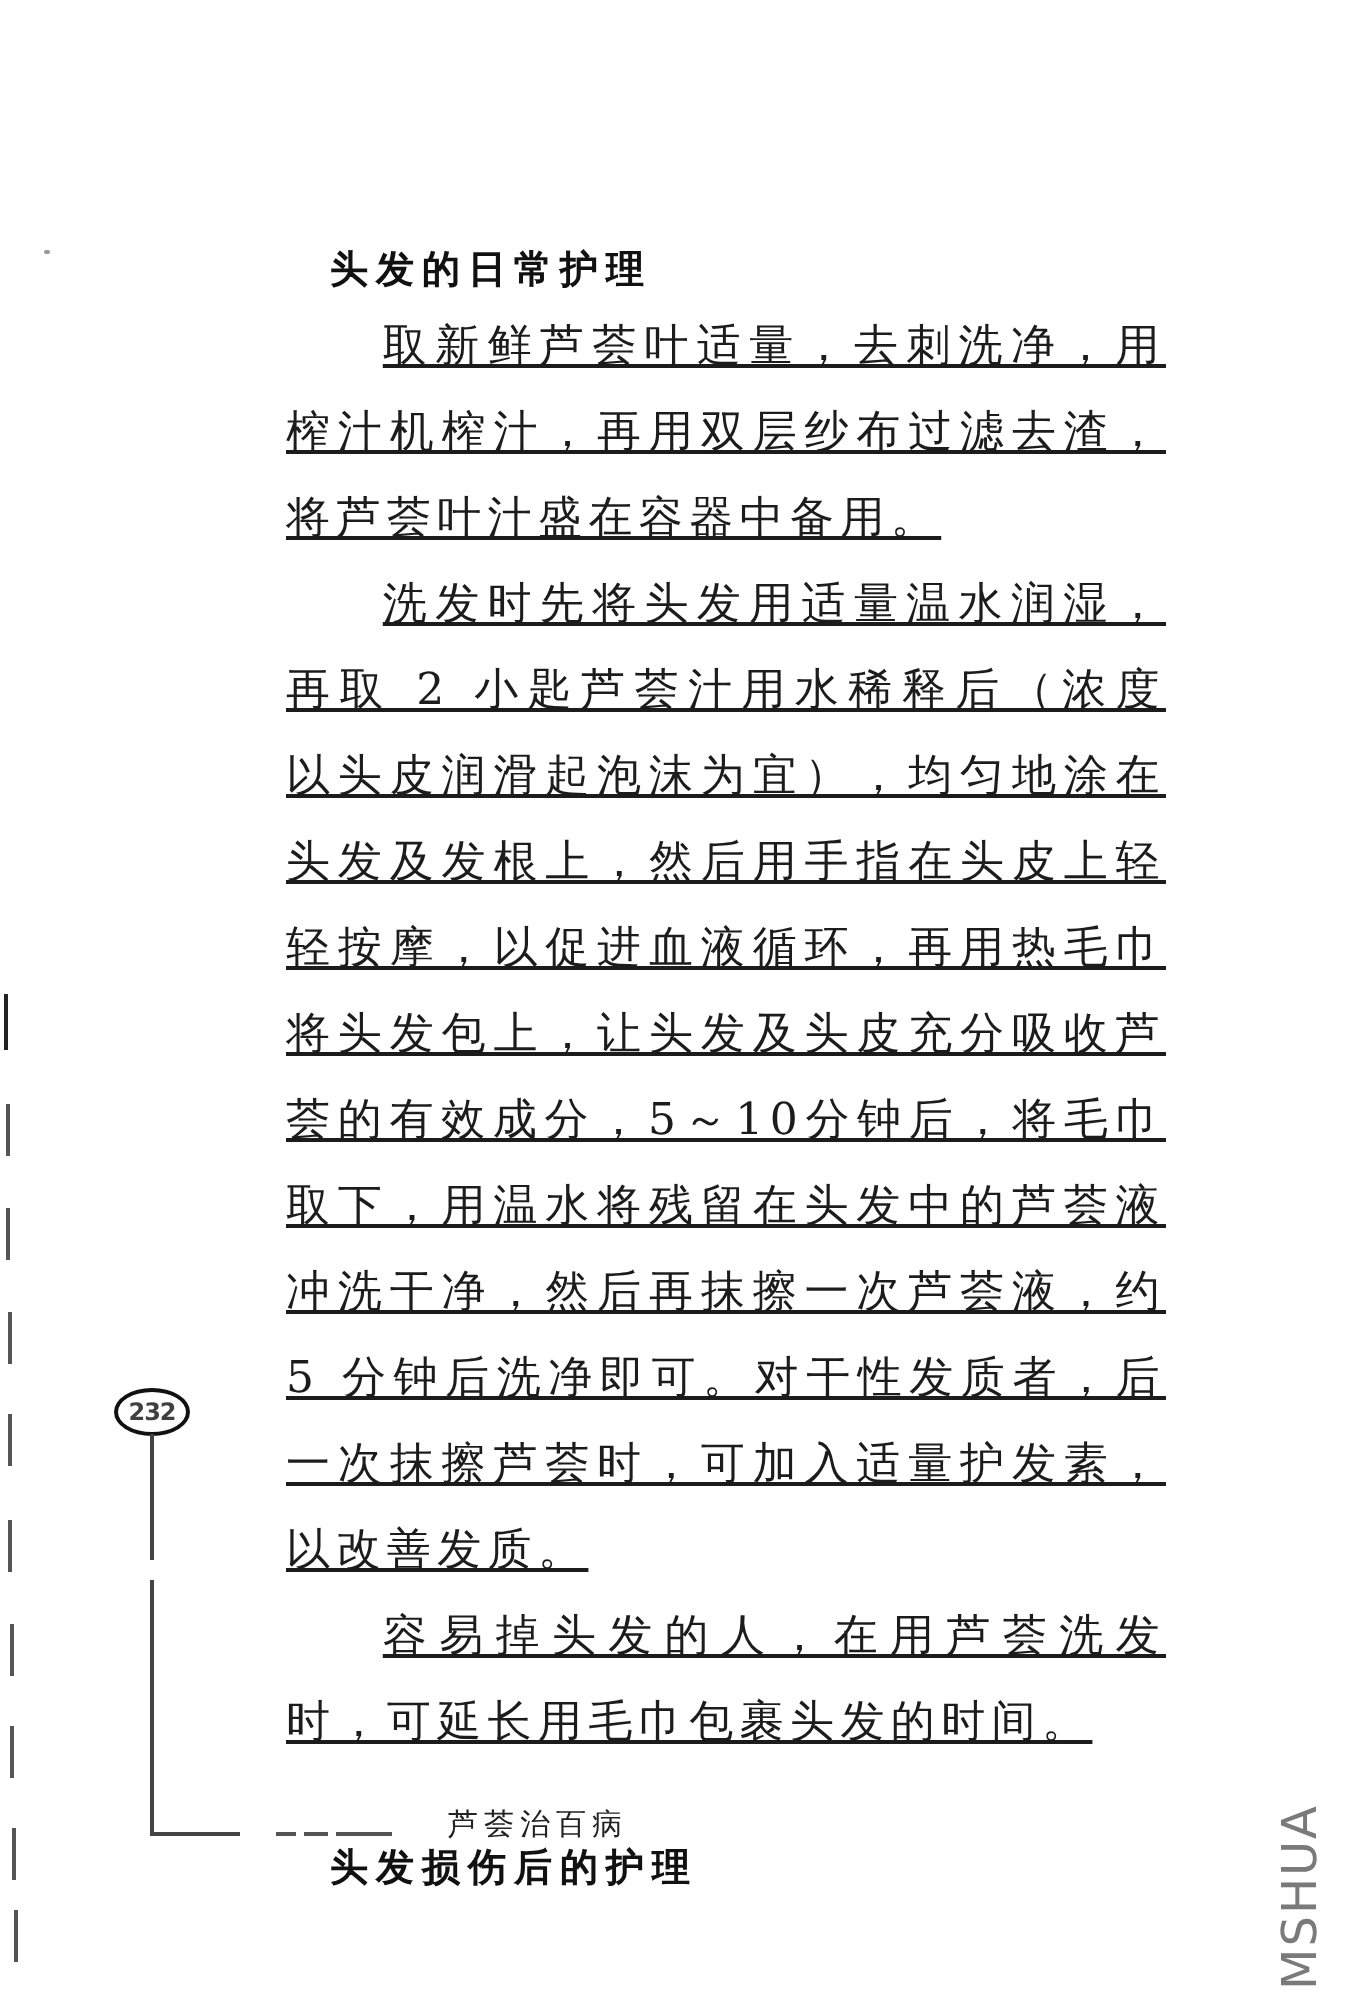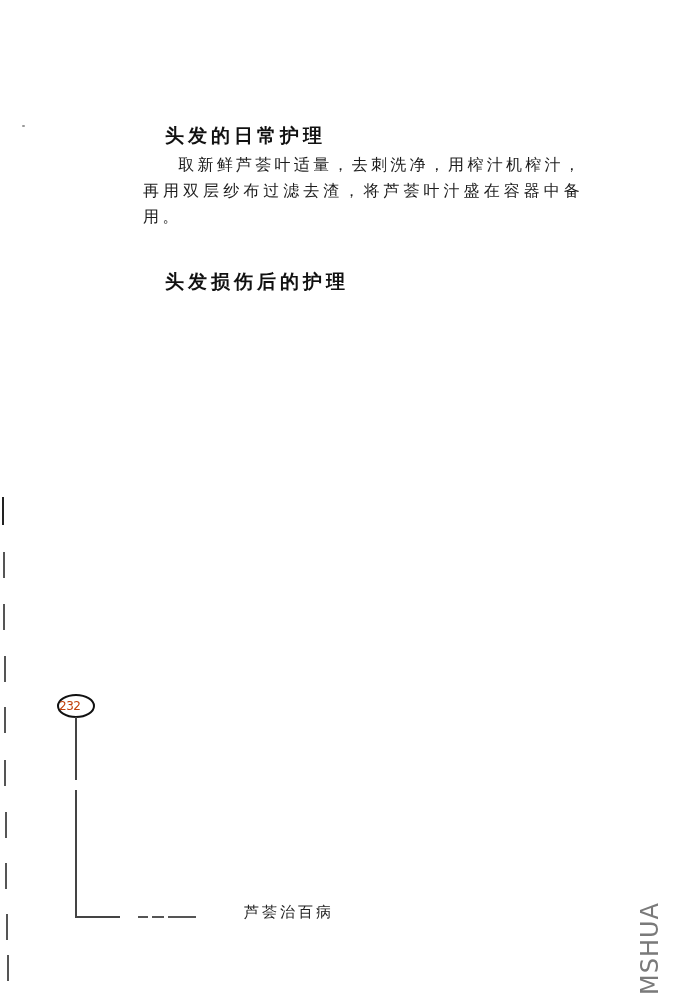--- a/index.html
+++ b/index.html
@@ -29,45 +29,47 @@
     .heading {
       font-family: "DejaVu Sans", "Liberation Sans", sans-serif;
       font-weight: bold;
       font-size: 19px;
       letter-spacing: 4px;
       line-height: 30px;
       margin: 0 0 0 22px;
       color: #111;
     }
     .para {
-      font-size: 16px;
-      line-height: 26px;
+      font-size: 22px;
+      line-height: 43px;
       letter-spacing: 3.2px;
       text-indent: 2.2em;
       margin: 0;
       text-align: justify;
       color: #1c1c1c;
+      text-decoration: underline;
     }
     .heading.h1 { margin-bottom: 2px; }
     .heading.h2 { margin-top: 36px; margin-bottom: 2px; }
     .para + .para { margin-top: 0; }
 
     .page-number {
       position: absolute;
       left: 57px;
       top: 694px;
       width: 34px;
       height: 20px;
       border: 2px solid #111;
       border-radius: 50%;
       font-family: "DejaVu Sans", "Liberation Sans", sans-serif;
-      font-weight: normal;
+      font-weight: bold;
       font-size: 12px;
       line-height: 20px;
-      color: #c2410c;
+      text-align: center;
+      color: #404040;
       letter-spacing: -0.5px;
     }
     .vline {
       position: absolute;
       left: 75px;
       top: 717px;
       width: 1.5px;
       height: 200px;
       background: #444;
     }
@@ -94,21 +96,20 @@
       background: #555;
     }
     .footer-title {
       position: absolute;
       left: 224px;
       top: 903px;
       font-family: "DejaVu Sans", "Liberation Sans", sans-serif;
       font-size: 15px;
       letter-spacing: 3px;
       color: #222;
-      margin-left: 20px;
     }
     .left-marks {
       position: absolute;
       left: 0; top: 0;
       width: 20px; height: 1001px;
     }
     .mark {
       position: absolute;
       width: 2px;
       background: #555;
@@ -149,20 +150,22 @@
     <div class="mark" style="left:5px; top:863px; height:26px;"></div>
     <div class="mark" style="left:6px; top:914px; height:26px;"></div>
     <div class="mark" style="left:7px; top:955px; height:26px;"></div>
   </div>
 
   <div class="speck" style="left:22px; top:125px;"></div>
 
   <div class="text-block">
     <h2 class="heading h1">头发的日常护理</h2>
     <p class="para">取新鲜芦荟叶适量，去刺洗净，用榨汁机榨汁，再用双层纱布过滤去渣，将芦荟叶汁盛在容器中备用。</p>
+    <p class="para">洗发时先将头发用适量温水润湿，再取 2 小匙芦荟汁用水稀释后（浓度以头皮润滑起泡沫为宜），均匀地涂在头发及发根上，然后用手指在头皮上轻轻按摩，以促进血液循环，再用热毛巾将头发包上，让头发及头皮充分吸收芦荟的有效成分，5～10分钟后，将毛巾取下，用温水将残留在头发中的芦荟液冲洗干净，然后再抹擦一次芦荟液，约 5 分钟后洗净即可。对干性发质者，后一次抹擦芦荟时，可加入适量护发素，以改善发质。</p>
+    <p class="para">容易掉头发的人，在用芦荟洗发时，可延长用毛巾包裹头发的时间。</p>
 
     <h2 class="heading h2">头发损伤后的护理</h2>
   </div>
 
   <div class="page-number">232</div>
   <div class="vline"></div>
   <div class="vline-gap"></div>
   <div class="hline"></div>
   <div class="dash-seg" style="left:138px; width:10px;"></div>
   <div class="dash-seg" style="left:152px; width:12px;"></div>

